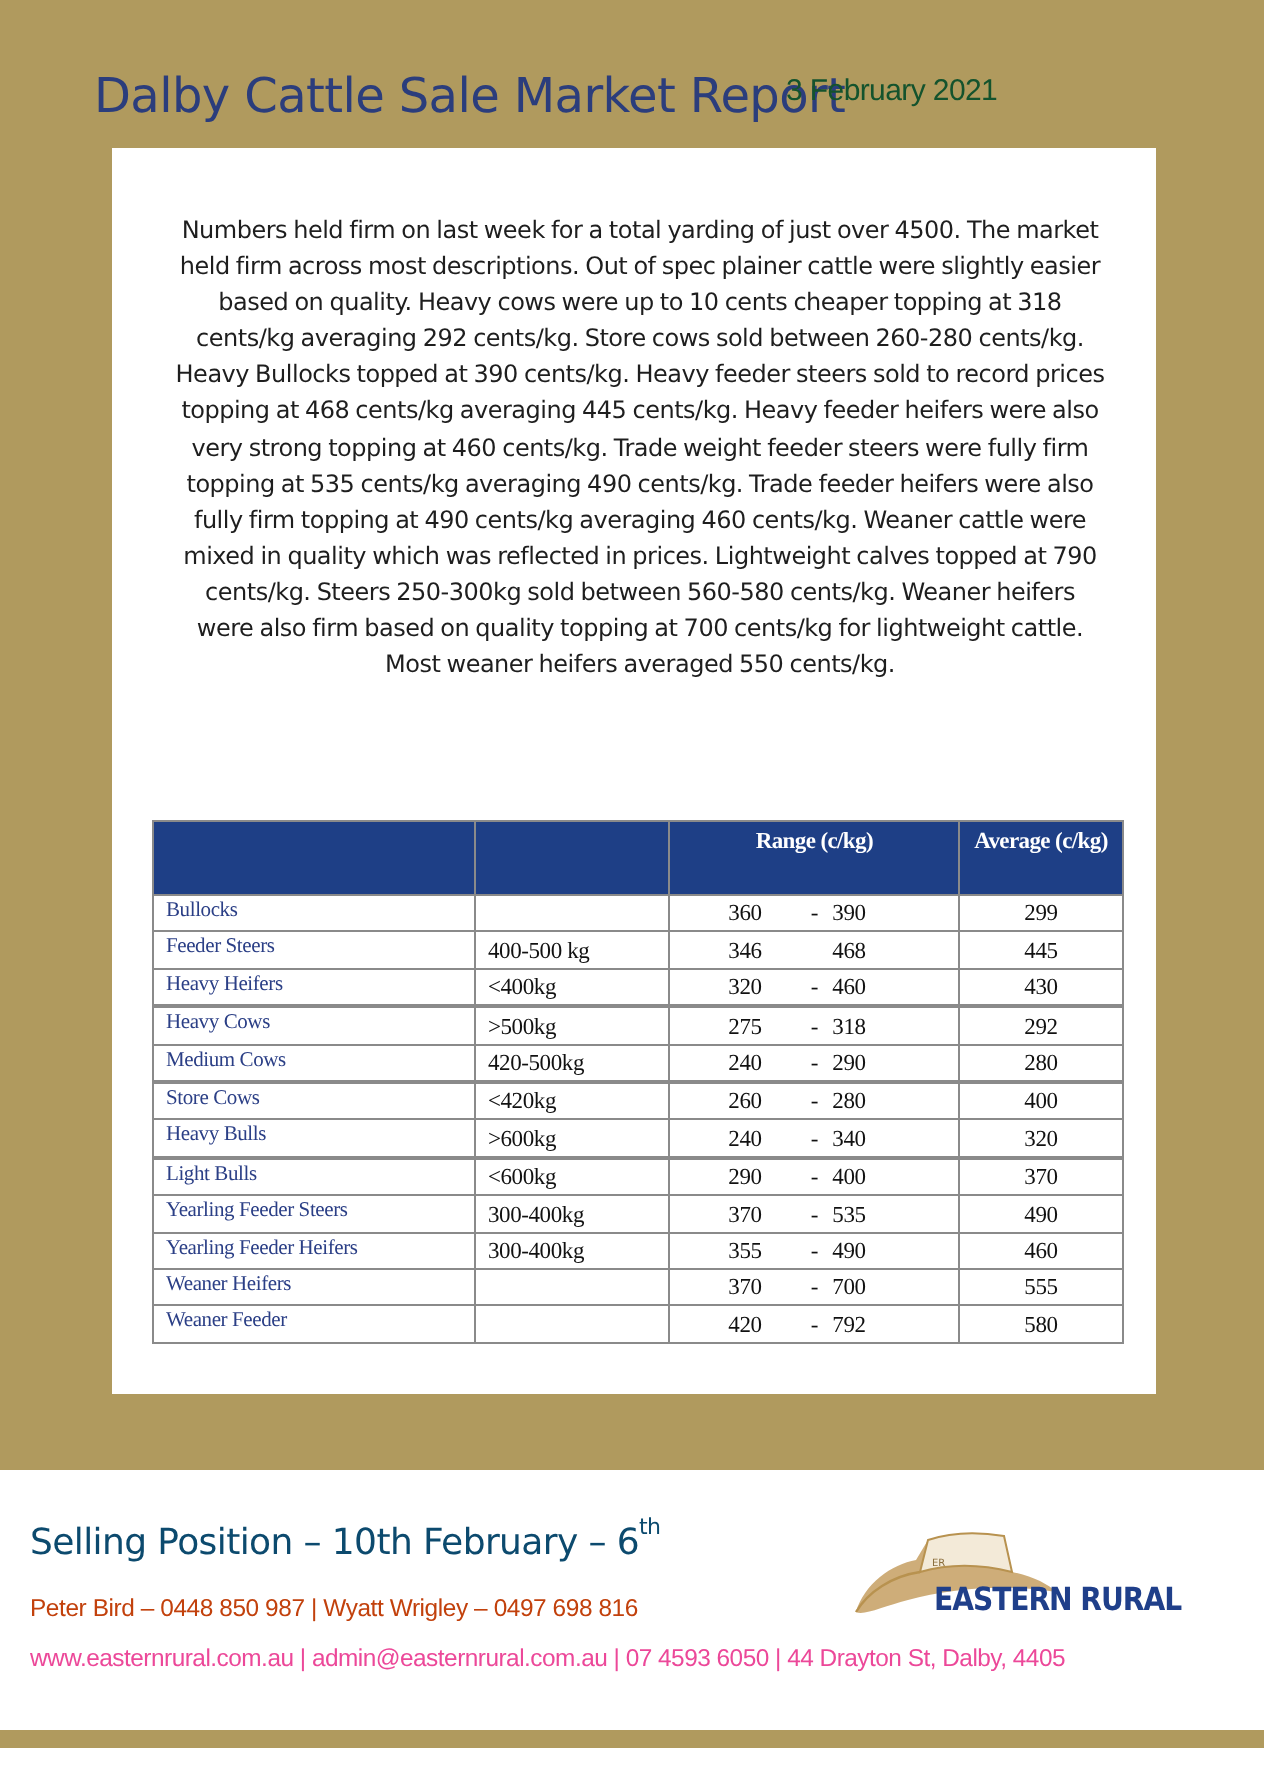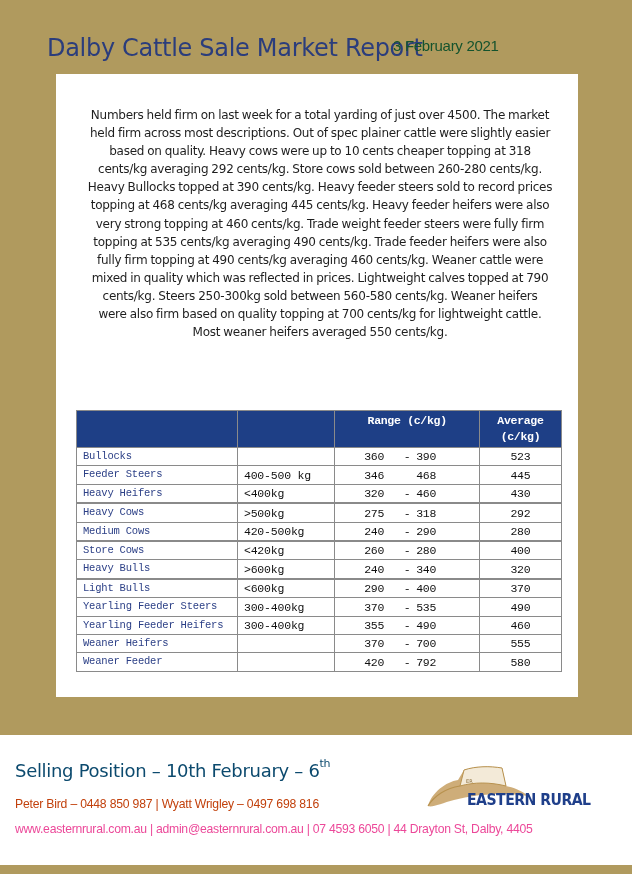--- a/index.html
+++ b/index.html
@@ -32,21 +32,21 @@
   }
   .summary {
     position: absolute; left: 87px; top: 106px; width: 466px;
     font-family: "DejaVu Sans", sans-serif; font-size: 12px; line-height: 18.1px;
     color: #1e1e1e; text-align: center; letter-spacing: -0.25px;
     word-spacing: -0.5px;
   }
   table.market {
     position: absolute; left: 76px; top: 410px; width: 486px;
     border-collapse: collapse;
-    font-family: Liberation Mono, monospace;
+    font-family: Liberation Serif, serif;
   }
   table.market th {
     background: #1e3f86; color: #ffffff; font-size: 11.5px; font-weight: bold;
     vertical-align: top; padding: 2px 4px 0 4px; height: 34px;
     border: 1px solid #8a8a8a; letter-spacing: -0.3px; line-height: 16px;
     text-align: center;
   }
   table.market td {
     height: 17.4px; padding: 0 6px; border: 1px solid #8a8a8a;
     font-size: 11.5px; color: #111; line-height: 16px; white-space: nowrap;
@@ -103,21 +103,21 @@
       <th class="col2"></th>
       <th class="col3">Range (c/kg)</th>
       <th class="col4">Average (c/kg)</th>
     </tr>
   </thead>
   <tbody id="table-body">
       <tr>
         <td class="cat">Bullocks</td>
         <td class="wt"></td>
         <td class="range"><span class="lo">360</span><span class="sep">-</span><span class="hi">390</span></td>
-        <td class="avg">523</td>
+        <td class="avg">299</td>
       </tr>
       <tr>
         <td class="cat">Feeder Steers</td>
         <td class="wt">400-500 kg</td>
         <td class="range"><span class="lo">346</span><span class="sep"></span><span class="hi">468</span></td>
         <td class="avg">445</td>
       </tr>
       <tr>
         <td class="cat">Heavy Heifers</td>
         <td class="wt">&lt;400kg</td>

